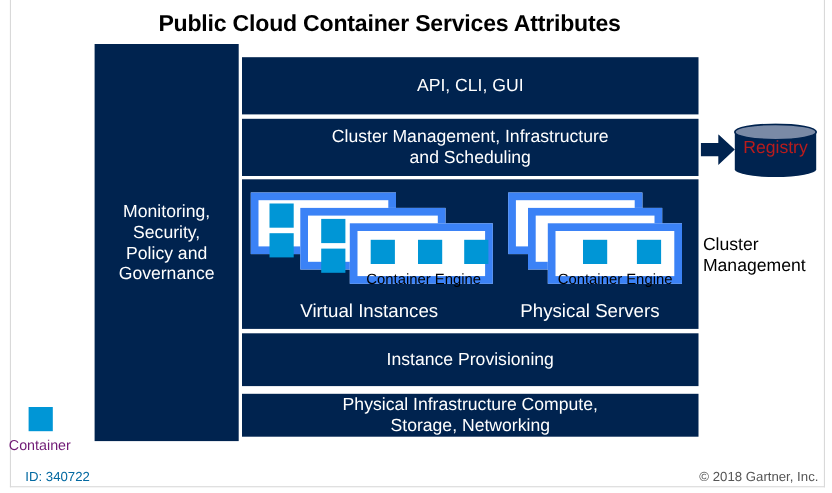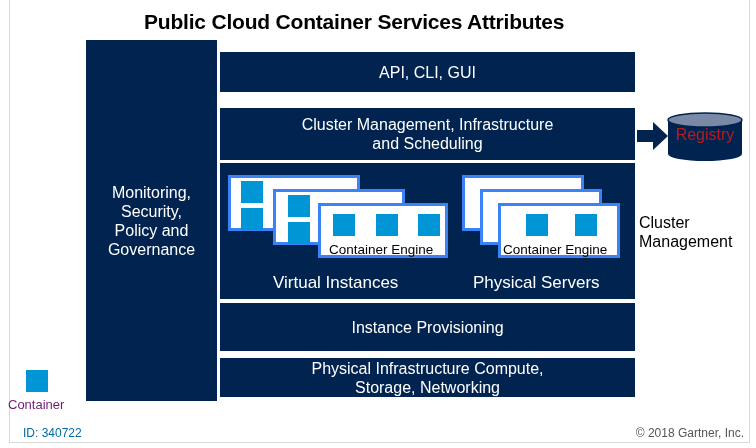--- a/index.html
+++ b/index.html
@@ -2,26 +2,26 @@
 <html><head>
 <meta charset="utf-8">
 <style>
   html,body{margin:0;padding:0;}
   body{width:756px;height:448px;background:#ffffff;position:relative;overflow:hidden;font-family:"Liberation Sans",sans-serif;}
   .frame{position:absolute;left:9px;top:0;width:741px;height:443px;border:1px solid #d9d9d9;border-top:none;box-sizing:border-box;background:#fff;}
   .title{position:absolute;left:96px;top:10px;font-size:21px;font-weight:bold;color:#000;letter-spacing:-0.2px;margin-left:48px;}
   .navy{background:#00234f;color:#fff;position:absolute;box-sizing:border-box;display:flex;align-items:center;justify-content:center;text-align:center;}
   .left-col{left:86px;top:40px;width:131px;height:361px;font-size:16px;line-height:19px;}
   .band{left:220px;width:415px;font-size:16px;line-height:19px;}
-  .b-api{top:52px;height:40px;}
+  .b-api{top:52px;height:52px;}
   .b-cm{top:108px;height:52px;}
   .b-run{top:163px;height:136px;align-items:flex-start;}
   .b-prov{top:303px;height:48px;}
   .b-phys{top:358px;height:39px;}
-  .win{position:absolute;background:#fff;border:3px solid #3b82f6;box-sizing:border-box;}
+  .win{position:absolute;background:#fff;border:7px solid #3b82f6;box-sizing:border-box;}
   .ctr{position:absolute;background:#0096d6;width:22px;height:22px;}
   .eng{position:absolute;color:#000;font-size:13.5px;white-space:nowrap;}
   .sublabel{position:absolute;color:#fff;font-size:17px;white-space:nowrap;}
   .arrow{position:absolute;left:637px;top:122px;}
   .registry{position:absolute;left:667px;top:112px;}
   .reg-label{position:absolute;left:667px;top:126px;width:76px;text-align:center;color:#b91c1c;font-size:16px;}
   .cluster-label{position:absolute;left:639px;top:213px;font-size:16px;line-height:19px;color:#000;}
   .legend-box{position:absolute;left:26px;top:370px;width:22px;height:22px;background:#0096d6;}
   .legend-label{position:absolute;left:8px;top:397px;font-size:13px;color:#701a75;}
   .id{position:absolute;left:23px;top:426px;font-size:12px;color:#0369a1;}

